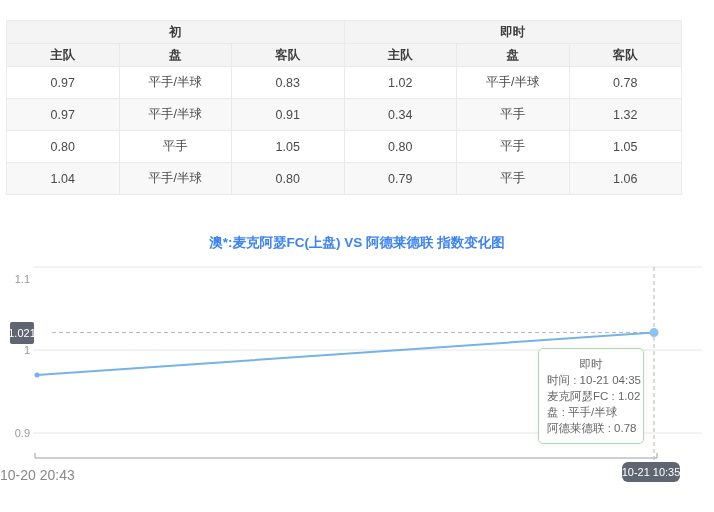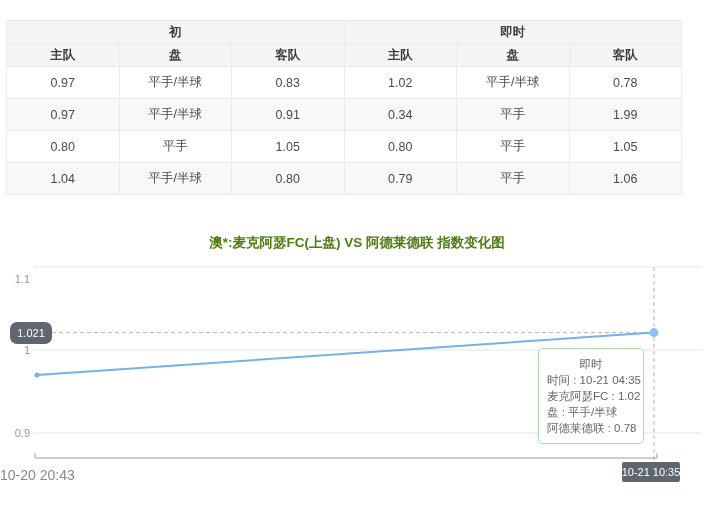--- a/index.html
+++ b/index.html
@@ -17,38 +17,38 @@
     font-size:12.5px;color:#4a4a4a;padding:0;
   }
   table.odds thead th{
     background:#f4f4f5;height:22px;font-weight:700;color:#3d3d3d;
   }
   table.odds tbody td{height:31px;background:#fff;}
   table.odds tbody tr:nth-child(even) td{background:#f8f8f9;}
   
   .chart-title{
     position:absolute;left:0;top:234px;width:714px;text-align:center;
-    font-size:13.5px;font-weight:700;color:#4d7c0f;
+    font-size:13.5px;font-weight:700;color:#3b82f6;
   }
   svg.chart{position:absolute;left:0;top:255px;}
   .ytick{
     position:absolute;left:0;width:30px;text-align:right;
     font-size:11px;color:#999;
   }
   .ytick-0{top:261px;margin-top:12px;} .ytick-1{top:344px;} .ytick-2{top:427px;}
   .x-start{
     position:absolute;left:0;top:467px;font-size:14px;color:#888;
   }
   .badge{
     position:absolute;background:#5f6672;color:#fff;font-size:11px;
     border-radius:2px;display:flex;align-items:center;justify-content:center;
     white-space:nowrap;
   }
-  .marker-badge{left:10px;top:322px;width:42px;height:22px;border-radius:7px;}
-  .xend-badge{left:622px;top:462px;width:58px;height:20px;}
+  .marker-badge{left:10px;top:322px;width:24px;height:22px;}
+  .xend-badge{left:622px;top:462px;width:58px;height:20px;border-radius:6px;}
   .tooltip{
     position:absolute;left:538px;top:348px;width:106px;box-sizing:border-box;
     background:rgba(255,255,255,.96);border:1px solid #abdcad;border-radius:5px;
     box-shadow:0 0 6px rgba(0,0,0,.06);
     padding:7px 8px;font-size:11.5px;color:#666;line-height:16px;white-space:nowrap;
   }
   .tooltip .tt-title{text-align:center;}
 </style>
 </head>
 <body>
@@ -78,21 +78,21 @@
           <td>1.02</td>
           <td>平手/半球</td>
           <td>0.78</td>
         </tr>
         <tr>
           <td>0.97</td>
           <td>平手/半球</td>
           <td>0.91</td>
           <td>0.34</td>
           <td>平手</td>
-          <td>1.99</td>
+          <td>1.32</td>
         </tr>
         <tr>
           <td>0.80</td>
           <td>平手</td>
           <td>1.05</td>
           <td>0.80</td>
           <td>平手</td>
           <td>1.05</td>
         </tr>
         <tr>

